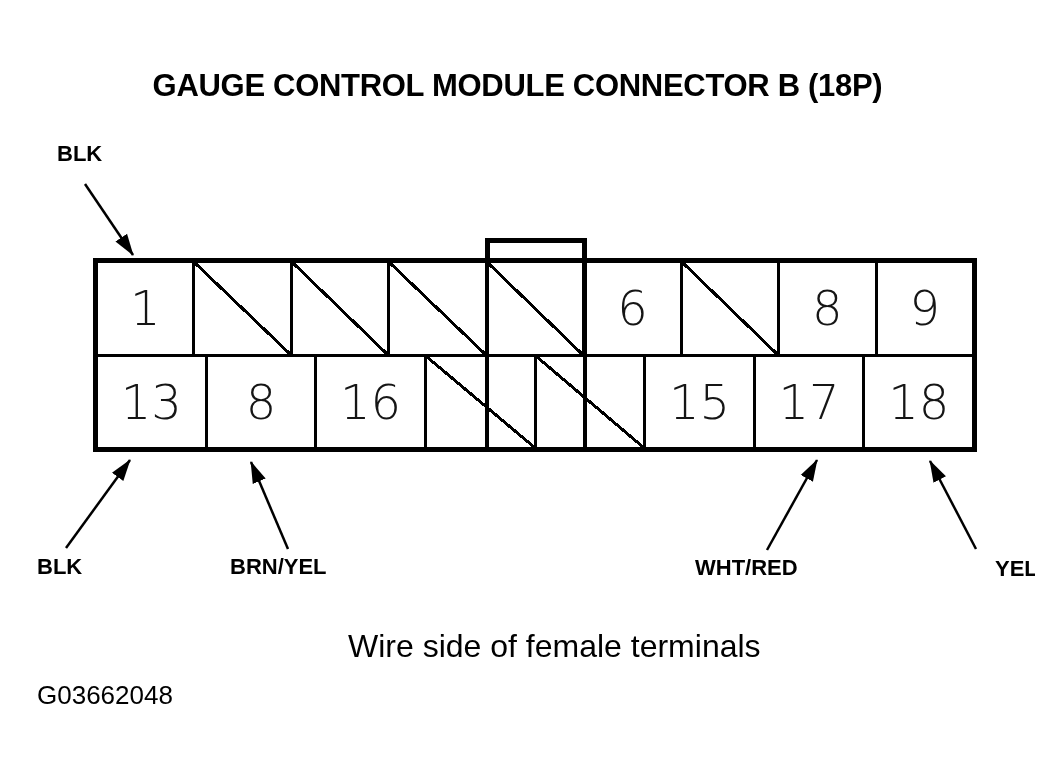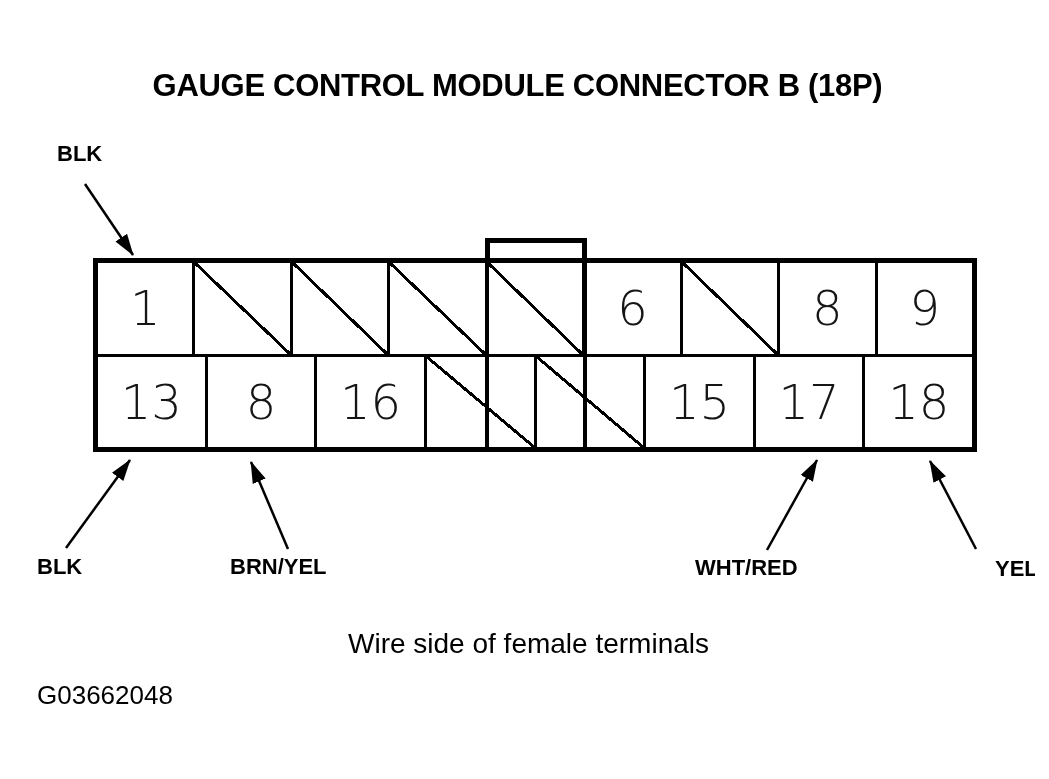--- a/index.html
+++ b/index.html
@@ -31,21 +31,21 @@
   .pin-num{font-family:"DejaVu Sans","Liberation Sans",sans-serif;font-weight:200;
            font-size:48px;line-height:1;color:#151515;}
 
   .wire-label{position:absolute;font-weight:bold;font-size:22px;white-space:nowrap;}
   #lbl-blk-top{left:57px;top:141px;}
   #lbl-blk-bottom{left:37px;top:554px;}
   #lbl-brnyel{left:230px;top:554px;}
   #lbl-whtred{left:695px;top:555px;}
   #lbl-yel{left:954px;top:556px;margin-left:41px;}
 
-  .caption{position:absolute;left:348px;top:628px;font-size:28px;}
+  .caption{position:absolute;left:348px;top:628px;font-size:32px;}
   .figure-id{position:absolute;left:37px;top:680px;font-size:26px;text-align:right;}
 
   .arrows{position:absolute;left:0;top:0;pointer-events:none;}
 </style>
 </head>
 <body>
 
 <div class="page">
 
   <div class="title">GAUGE CONTROL MODULE CONNECTOR B (18P)</div>

